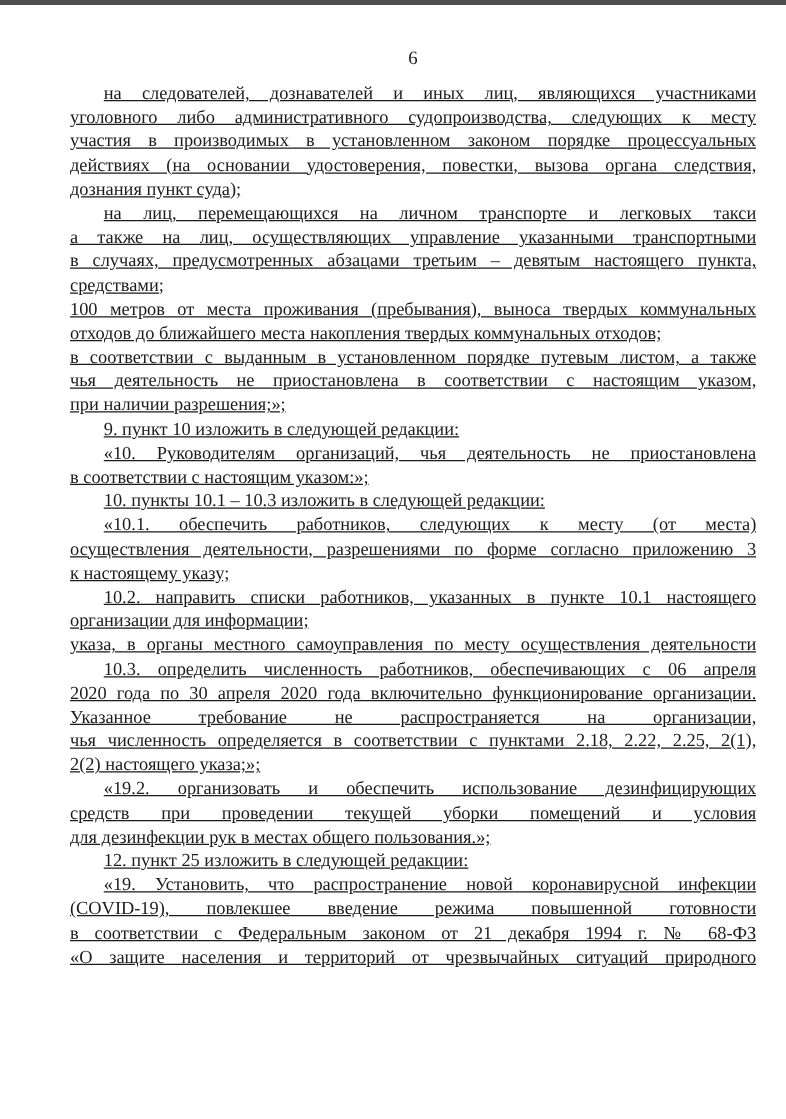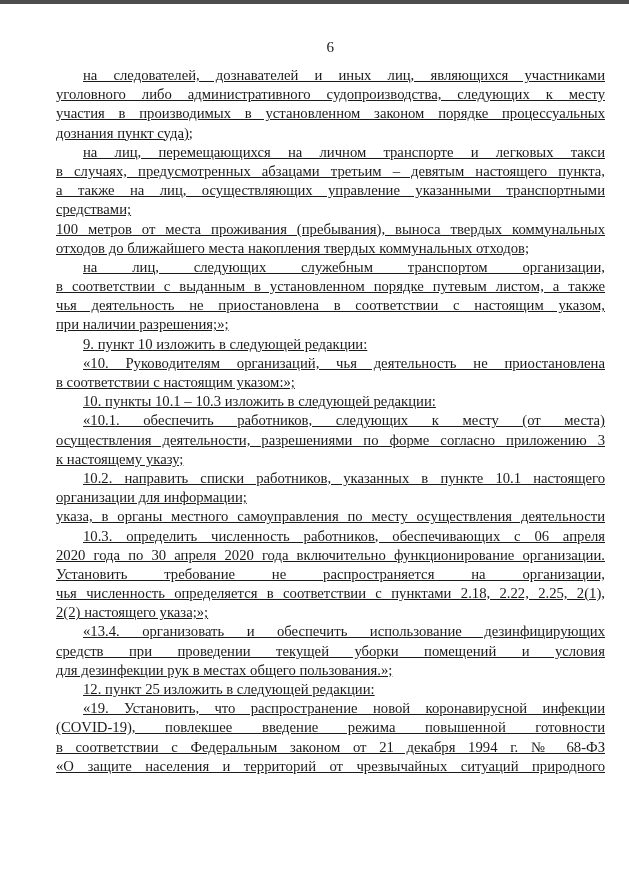--- a/index.html
+++ b/index.html
@@ -67,37 +67,37 @@
 
 <div class="page">
   <div class="page-number">6</div>
 
   <div class="content">
 
     <div class="para">
       <div class="ln fi">на следователей, дознавателей и иных лиц, являющихся участниками</div>
       <div class="ln">уголовного либо административного судопроизводства, следующих к месту</div>
       <div class="ln">участия в производимых в установленном законом порядке процессуальных</div>
+      <div class="ln">действиях (на основании удостоверения, повестки, вызова органа следствия,</div>
       <div class="ln pl">дознания пункт суда);</div>
     </div>
 
     <div class="para">
       <div class="ln fi">на лиц, перемещающихся на личном транспорте и легковых такси</div>
+      <div class="ln">а также на лиц, осуществляющих управление указанными транспортными</div>
       <div class="ln">в случаях, предусмотренных абзацами третьим – девятым настоящего пункта,</div>
-      <div class="ln">а также на лиц, осуществляющих управление указанными транспортными</div>
       <div class="ln pl">средствами;</div>
     </div>
 
     <div class="para">
       <div class="ln">100 метров от места проживания (пребывания), выноса твердых коммунальных</div>
       <div class="ln pl">отходов до ближайшего места накопления твердых коммунальных отходов;</div>
     </div>
 
     <div class="para">
-      <div class="ln fi">на лиц, следующих служебным транспортом организации,</div>
       <div class="ln">в соответствии с выданным в установленном порядке путевым листом, а также</div>
       <div class="ln">чья деятельность не приостановлена в соответствии с настоящим указом,</div>
       <div class="ln pl">при наличии разрешения;»;</div>
     </div>
 
     <div class="para">
       <div class="ln fi pl">9. пункт 10 изложить в следующей редакции:</div>
     </div>
 
     <div class="para">
@@ -117,28 +117,28 @@
 
     <div class="para">
       <div class="ln fi">10.2. направить списки работников, указанных в пункте 10.1 настоящего</div>
       <div class="ln pl">организации для информации;</div>
       <div class="ln">указа, в органы местного самоуправления по месту осуществления деятельности</div>
     </div>
 
     <div class="para">
       <div class="ln fi">10.3. определить численность работников, обеспечивающих с 06 апреля</div>
       <div class="ln">2020 года по 30 апреля 2020 года включительно функционирование организации.</div>
-      <div class="ln">Установить требование не распространяется на организации,</div>
+      <div class="ln">Указанное требование не распространяется на организации,</div>
       <div class="ln">чья численность определяется в соответствии с пунктами 2.18, 2.22, 2.25, 2(1),</div>
       <div class="ln pl">2(2) настоящего указа;»;</div>
     </div>
 
 
     <div class="para">
-      <div class="ln fi">«13.4. организовать и обеспечить использование дезинфицирующих</div>
+      <div class="ln fi">«19.2. организовать и обеспечить использование дезинфицирующих</div>
       <div class="ln">средств при проведении текущей уборки помещений и условия</div>
       <div class="ln pl">для дезинфекции рук в местах общего пользования.»;</div>
     </div>
 
     <div class="para">
       <div class="ln fi pl">12. пункт 25 изложить в следующей редакции:</div>
     </div>
 
     <div class="para">
       <div class="ln fi">«19. Установить, что распространение новой коронавирусной инфекции</div>

